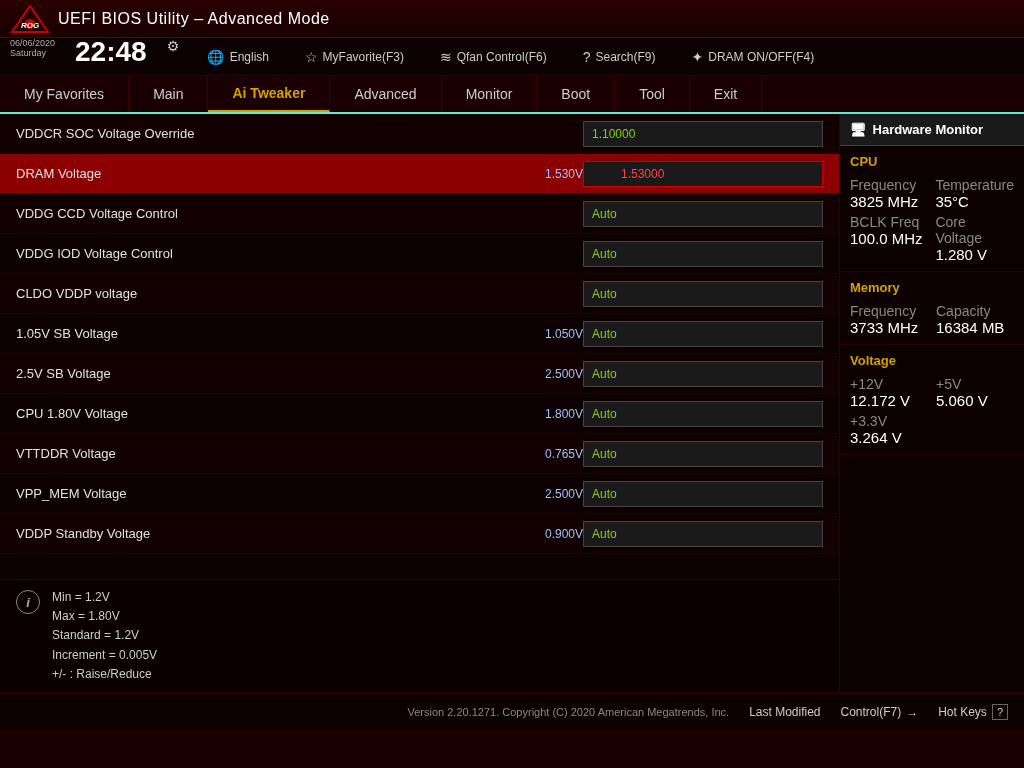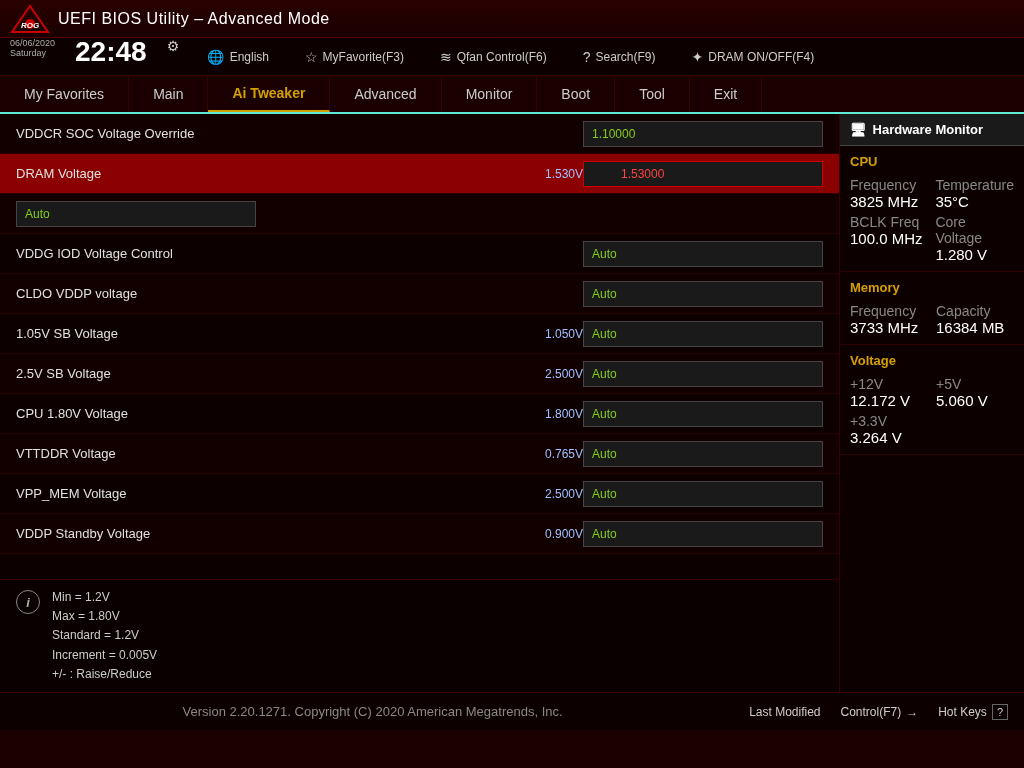--- a/index.html
+++ b/index.html
@@ -244,23 +244,23 @@
       height: 38px;
       display: flex;
       align-items: center;
       justify-content: flex-end;
       padding: 0 16px;
       gap: 20px;
       border-top: 1px solid #3a0000;
     }
     .footer-center {
       flex: 1;
-      text-align: center;
+      text-align: right;
       color: #888;
-      font-size: 13px;
+      font-size: 11px;
     }
     .footer-btn {
       display: flex;
       align-items: center;
       gap: 5px;
       color: #ccc;
       font-size: 12px;
       cursor: pointer;
     }
   </style>
@@ -343,20 +343,21 @@
     <div class="setting-row">
           <span class="setting-label">VDDCR SOC Voltage Override</span>
           <div class="setting-value">1.10000</div>
         </div>
         <div class="setting-row highlighted">
           <span class="setting-label">DRAM Voltage</span>
           <span class="setting-current">1.530V</span>
           <div class="setting-value red-border">1.53000</div>
         </div>
         <div class="setting-row">
+          <span class="setting-label">VDDG CCD Voltage Control</span>
           <div class="setting-value">Auto</div>
         </div>
         <div class="setting-row">
           <span class="setting-label">VDDG IOD Voltage Control</span>
           <div class="setting-value">Auto</div>
         </div>
         <div class="setting-row">
           <span class="setting-label">CLDO VDDP voltage</span>
           <div class="setting-value">Auto</div>
         </div>

